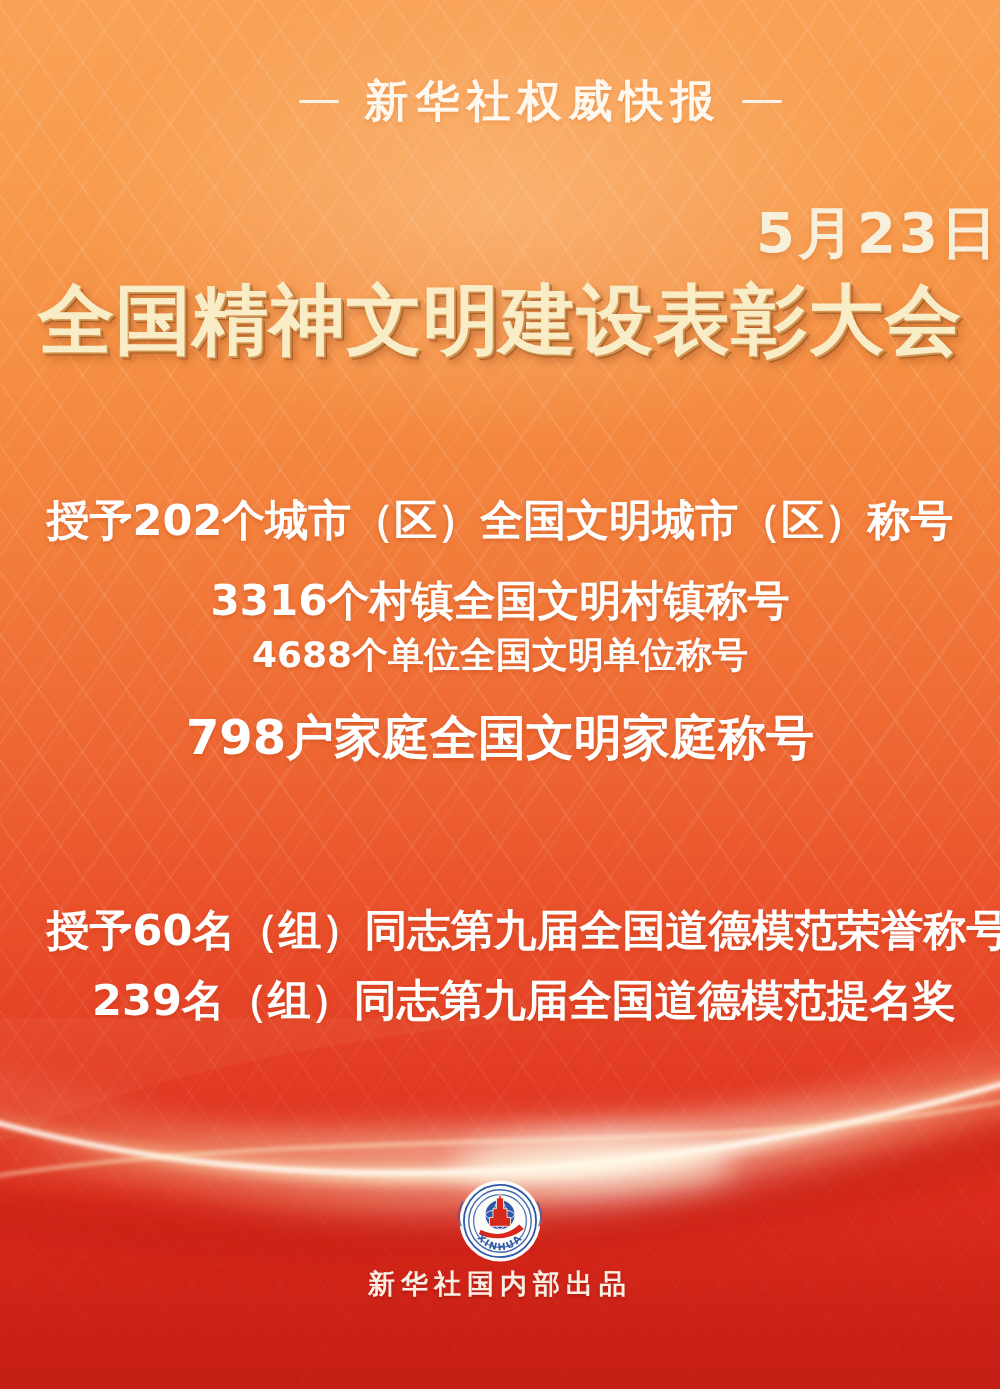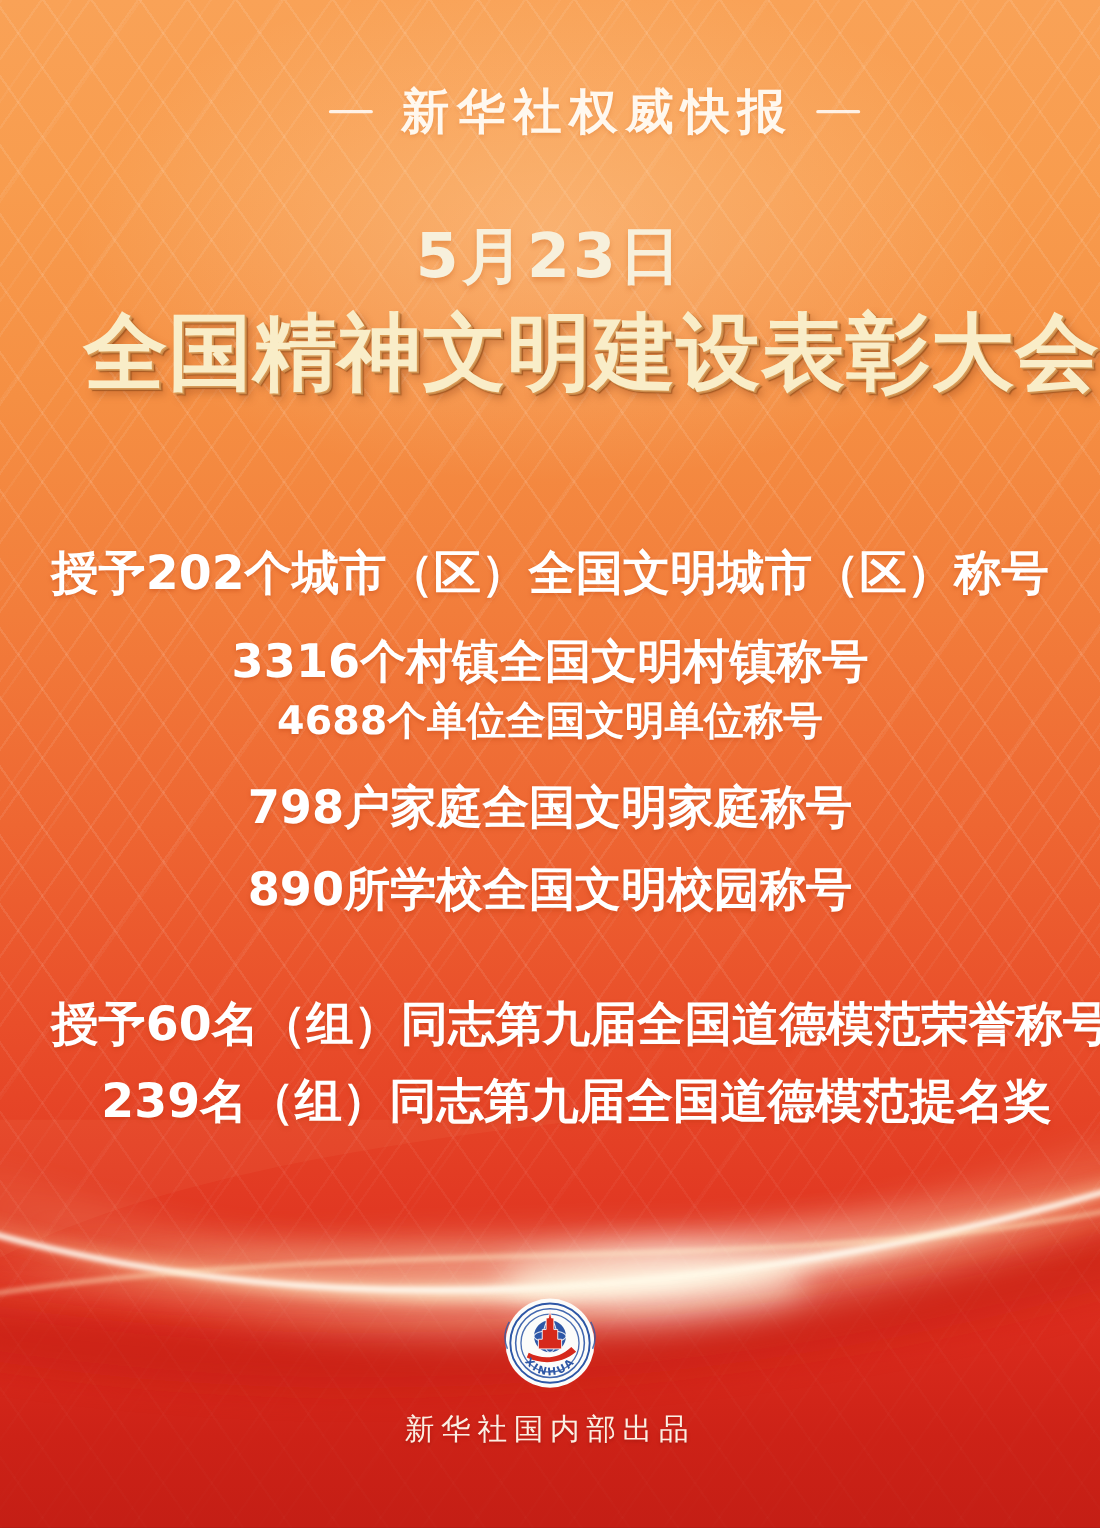--- a/index.html
+++ b/index.html
@@ -44,56 +44,56 @@
     color:#fff8ee;font-size:44px;font-weight:bold;letter-spacing:7px;
     text-shadow:0 2px 4px rgba(205,90,20,.25);
     margin-left:40px;
   }
   .kicker .dash{width:40px;height:3px;background:rgba(255,255,255,.85);border-radius:2px;}
   .kicker .dash.left{margin-right:26px;}
   .kicker .dash.right{margin-left:20px;}
 
   .date-line{
     position:absolute;top:196px;left:0;width:100%;
-    text-align:center;color:#f7f0dc;font-size:56px;font-weight:bold;letter-spacing:3px;
+    text-align:right;color:#f7f0dc;font-size:56px;font-weight:bold;letter-spacing:3px;
     text-shadow:0 3px 5px rgba(200,90,20,.3);
   }
   .main-title{
     position:absolute;top:270px;left:0;width:100%;
-    text-align:right;color:#f9edc8;font-size:76px;font-weight:bold;letter-spacing:1px;
+    text-align:center;color:#f9edc8;font-size:76px;font-weight:bold;letter-spacing:1px;
     text-shadow:1px 1px 0 #d89a55, 2px 2px 0 #c9894a, 3px 3px 1px rgba(156,84,30,.85), 5px 6px 8px rgba(140,60,20,.4);
     white-space:nowrap;
   }
 
   .line{
     position:absolute;left:0;width:100%;
     text-align:center;color:#ffffff;font-weight:bold;white-space:nowrap;
     text-shadow:0 2px 4px rgba(180,55,10,.35);
   }
   .honor-0{top:492px;font-size:43px;}
   .honor-1{top:556px;font-size:42px;margin-top:17px;}
   .honor-2{top:631px;font-size:36px;}
-  .honor-3{top:706px;font-size:42px;}
+  .honor-3{top:706px;font-size:48px;}
   .honor-4{top:781px;font-size:42px;}
   .moral-0{top:902px;font-size:43px;padding-left:28px;}
   .moral-1{top:972px;font-size:43px;padding-left:24px;}
 
   .ribbon{
     position:absolute;left:0;top:1018px;width:1000px;height:371px;
     pointer-events:none;
   }
 
   .footer{
     position:absolute;left:0;bottom:0;width:100%;height:230px;
     display:flex;flex-direction:column;align-items:center;justify-content:flex-start;
   }
   .logo{width:88px;height:88px;margin-top:18px;}
   .credit{
-    margin-top:16px;
-    color:#fbefe3;font-size:27px;font-weight:normal;letter-spacing:6px;
+    margin-top:1px;
+    color:#fbefe3;font-size:27px;font-weight:bold;letter-spacing:6px;
     text-shadow:0 2px 3px rgba(130,15,10,.4);
   }
 </style>
 </head>
 <body>
 
 <div class="poster">
   <div class="pattern"></div>
   <div class="glow-top"></div>
 
@@ -104,21 +104,20 @@
   </div>
 
   <div class="date-line">5月23日</div>
 
   <div class="main-title">全国精神文明建设表彰大会</div>
 
   <div class="line honor-0">授予202个城市（区）全国文明城市（区）称号</div>
   <div class="line honor-1">3316个村镇全国文明村镇称号</div>
   <div class="line honor-2">4688个单位全国文明单位称号</div>
   <div class="line honor-3">798户家庭全国文明家庭称号</div>
-  <div class="line honor-4">890所学校全国文明校园称号</div>
 
   <div class="line moral-0">授予60名（组）同志第九届全国道德模范荣誉称号</div>
   <div class="line moral-1">239名（组）同志第九届全国道德模范提名奖</div>
 
   <svg class="ribbon" viewBox="0 0 1000 371" xmlns="http://www.w3.org/2000/svg">
     <defs>
       <filter id="b1" x="-30%" y="-120%" width="160%" height="340%">
           <feGaussianBlur stdDeviation="15"></feGaussianBlur>
         </filter>
       <filter id="b2" x="-30%" y="-120%" width="160%" height="340%">

